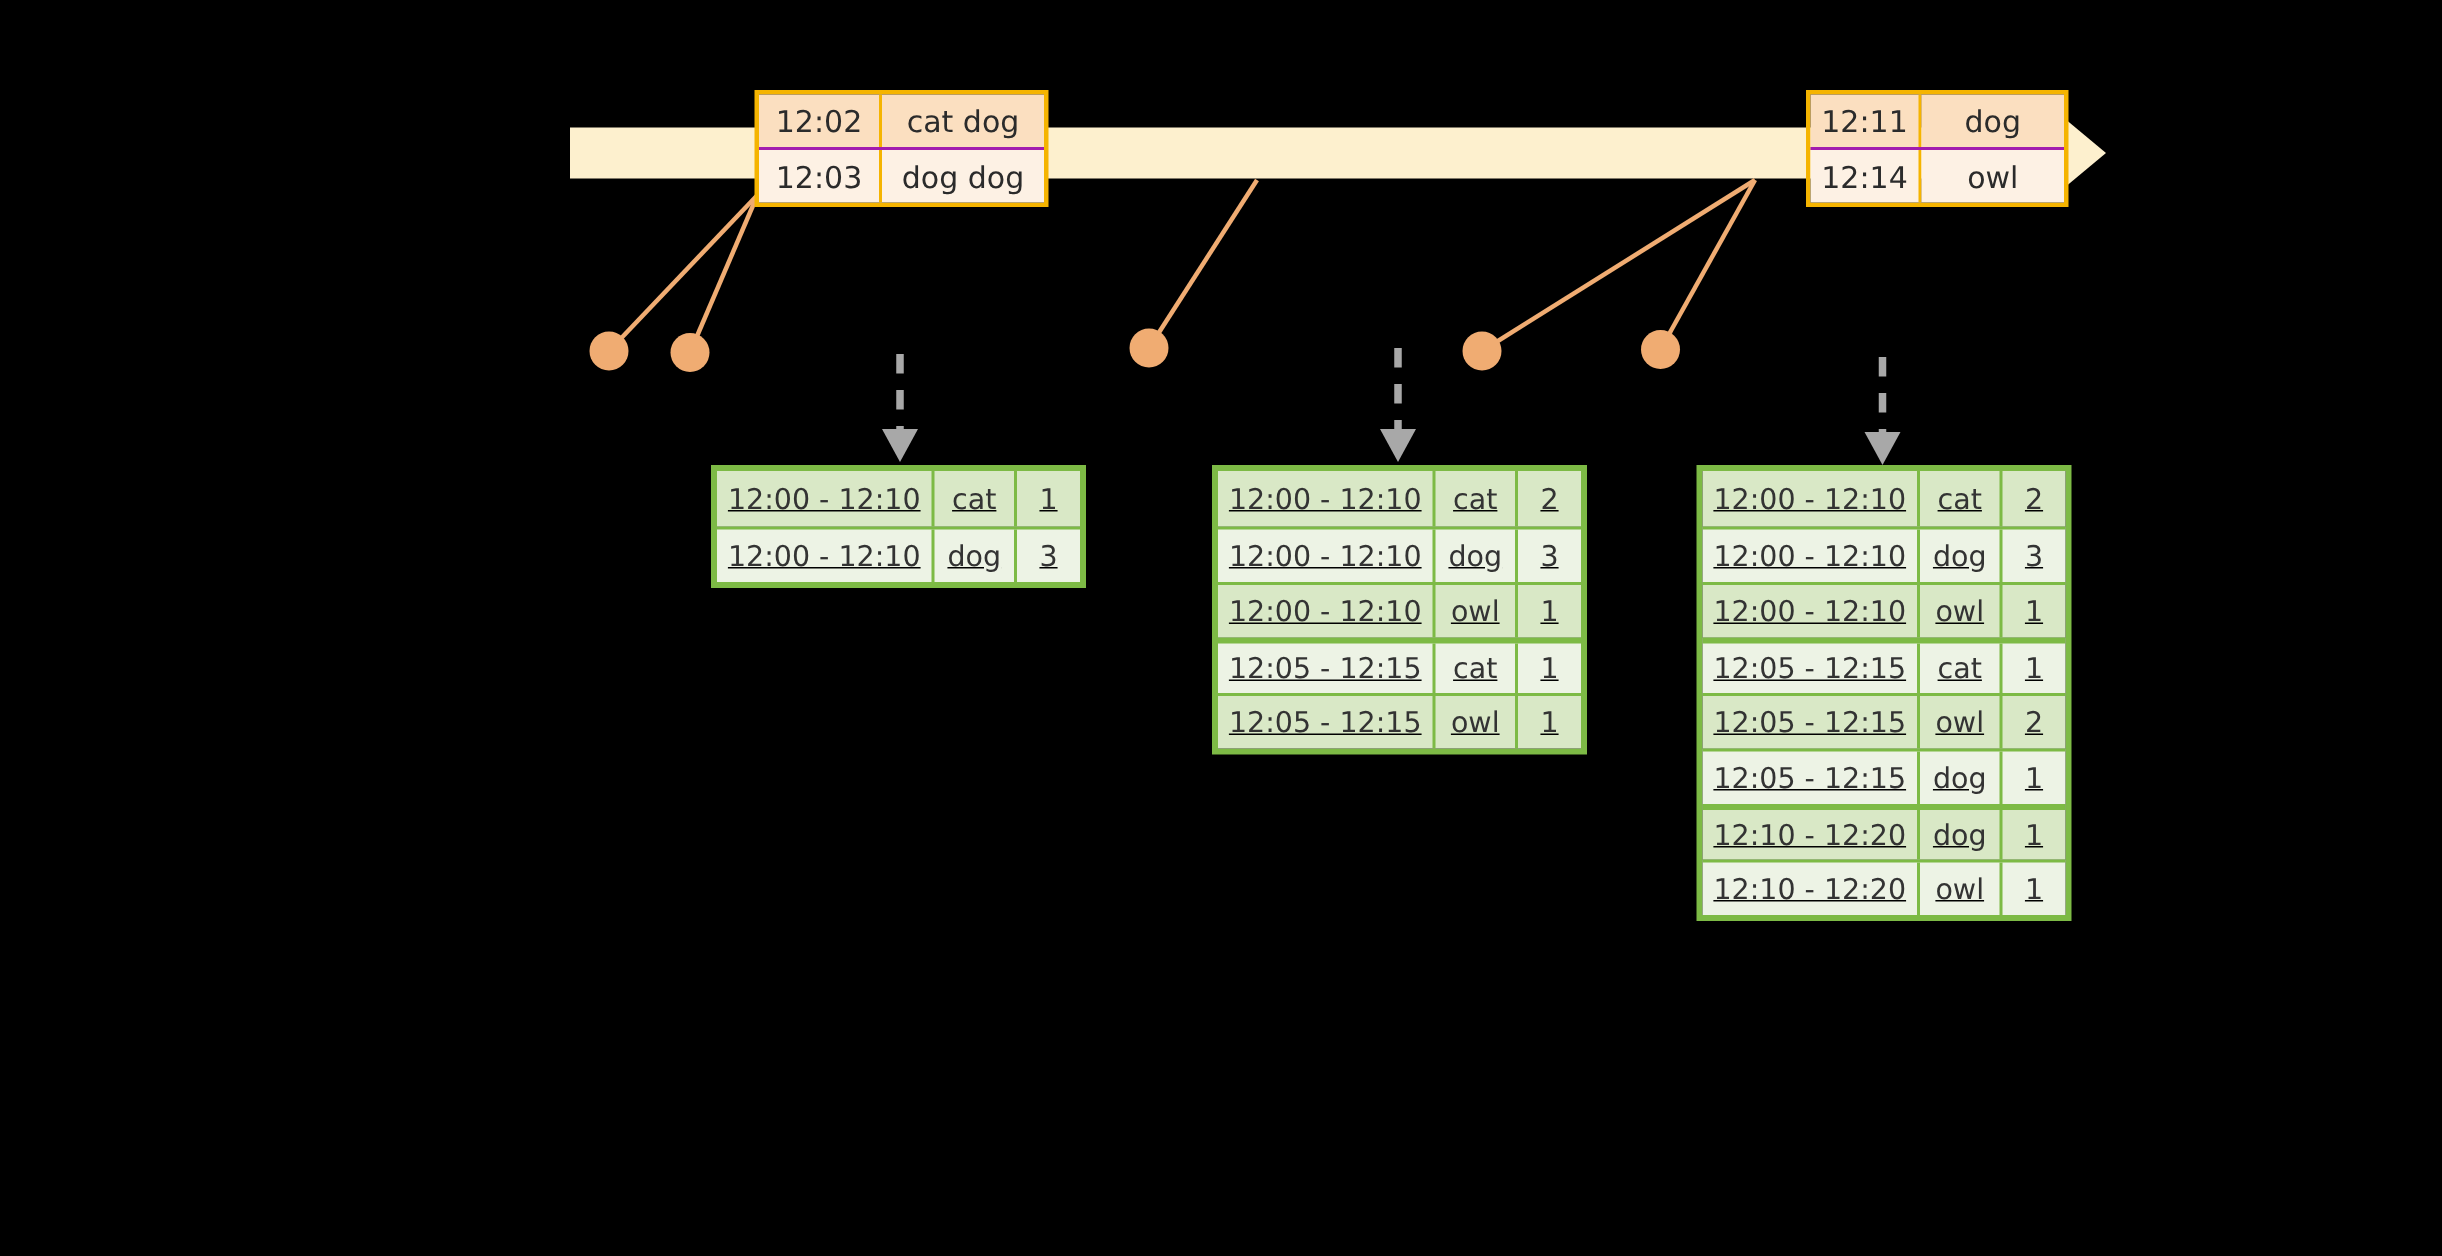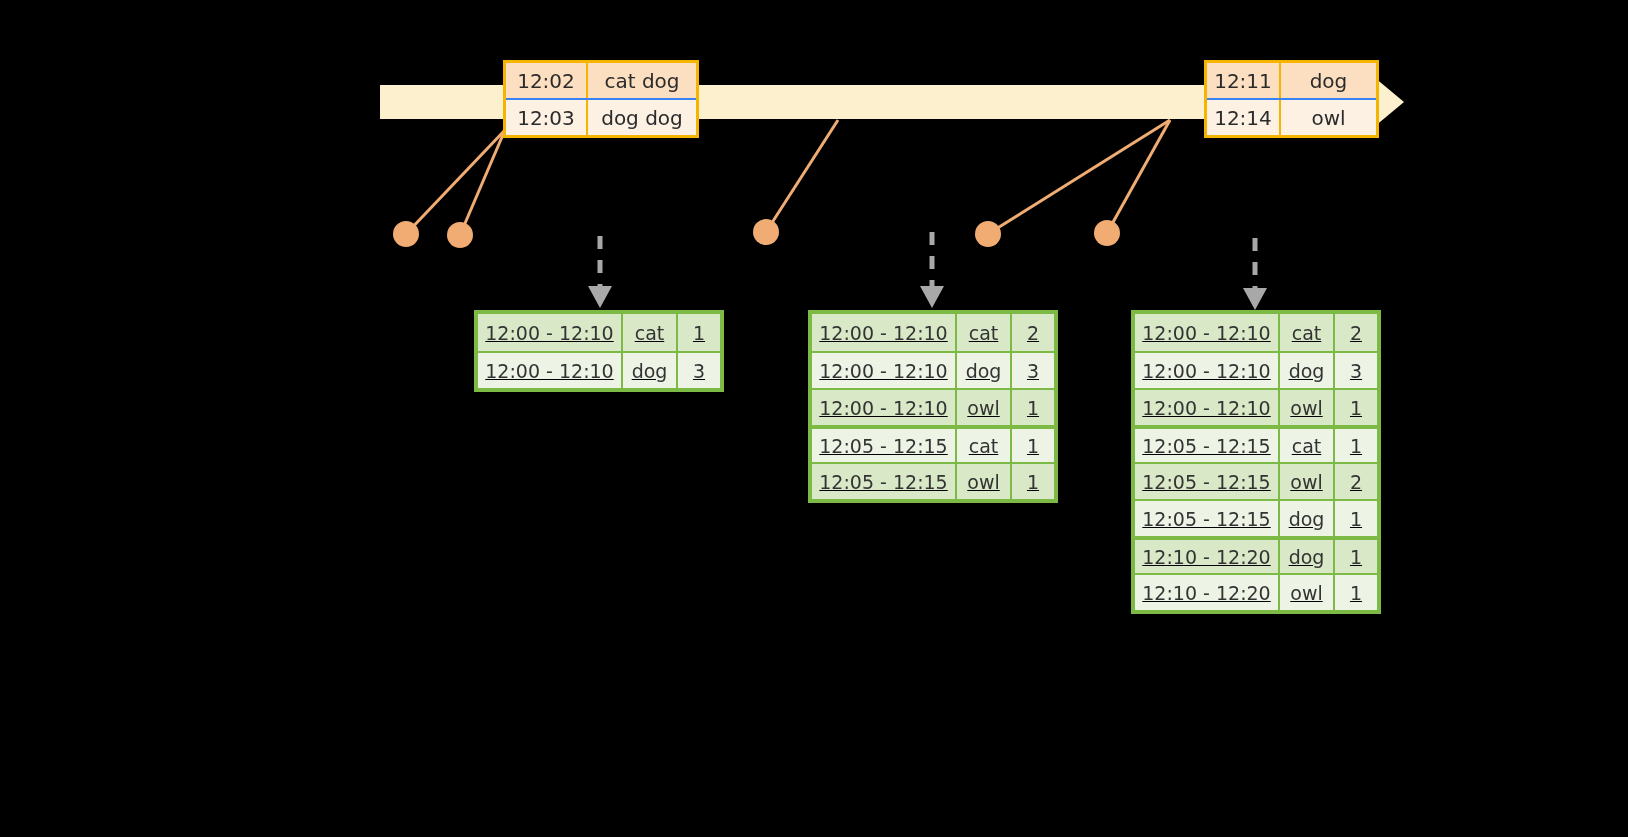--- a/index.html
+++ b/index.html
@@ -12,21 +12,21 @@
   
   .timeline-bar{position:absolute;background:#fdf0ce;}
   .timeline-arrow{position:absolute;width:0;height:0;
       border-top:30px solid transparent;border-bottom:30px solid transparent;
       border-left:36px solid #fdf0ce;}
 
   
   .event-box{position:absolute;border:3px solid #f5b400;box-sizing:border-box;
              display:flex;flex-direction:column;}
   .event-row{display:flex;flex:1;box-sizing:border-box;}
-  .event-row + .event-row{border-top:2px solid #3b82f6;}
+  .event-row + .event-row{border-top:2px solid #a21caf;}
   .event-row .time{display:flex;align-items:center;justify-content:center;
       box-sizing:border-box;border-right:2px solid #f5b400;
       font-size:20px;color:#2b2b2b;white-space:nowrap;}
   .event-row .payload{display:flex;align-items:center;justify-content:center;
       flex:1;box-sizing:border-box;font-size:20px;color:#2b2b2b;white-space:nowrap;}
   .shade-a .time,.shade-a .payload{background:#fbdfc0;}
   .shade-b .time,.shade-b .payload{background:#fdf1e4;}
 
   
   .dot{position:absolute;width:26px;height:26px;border-radius:50%;

